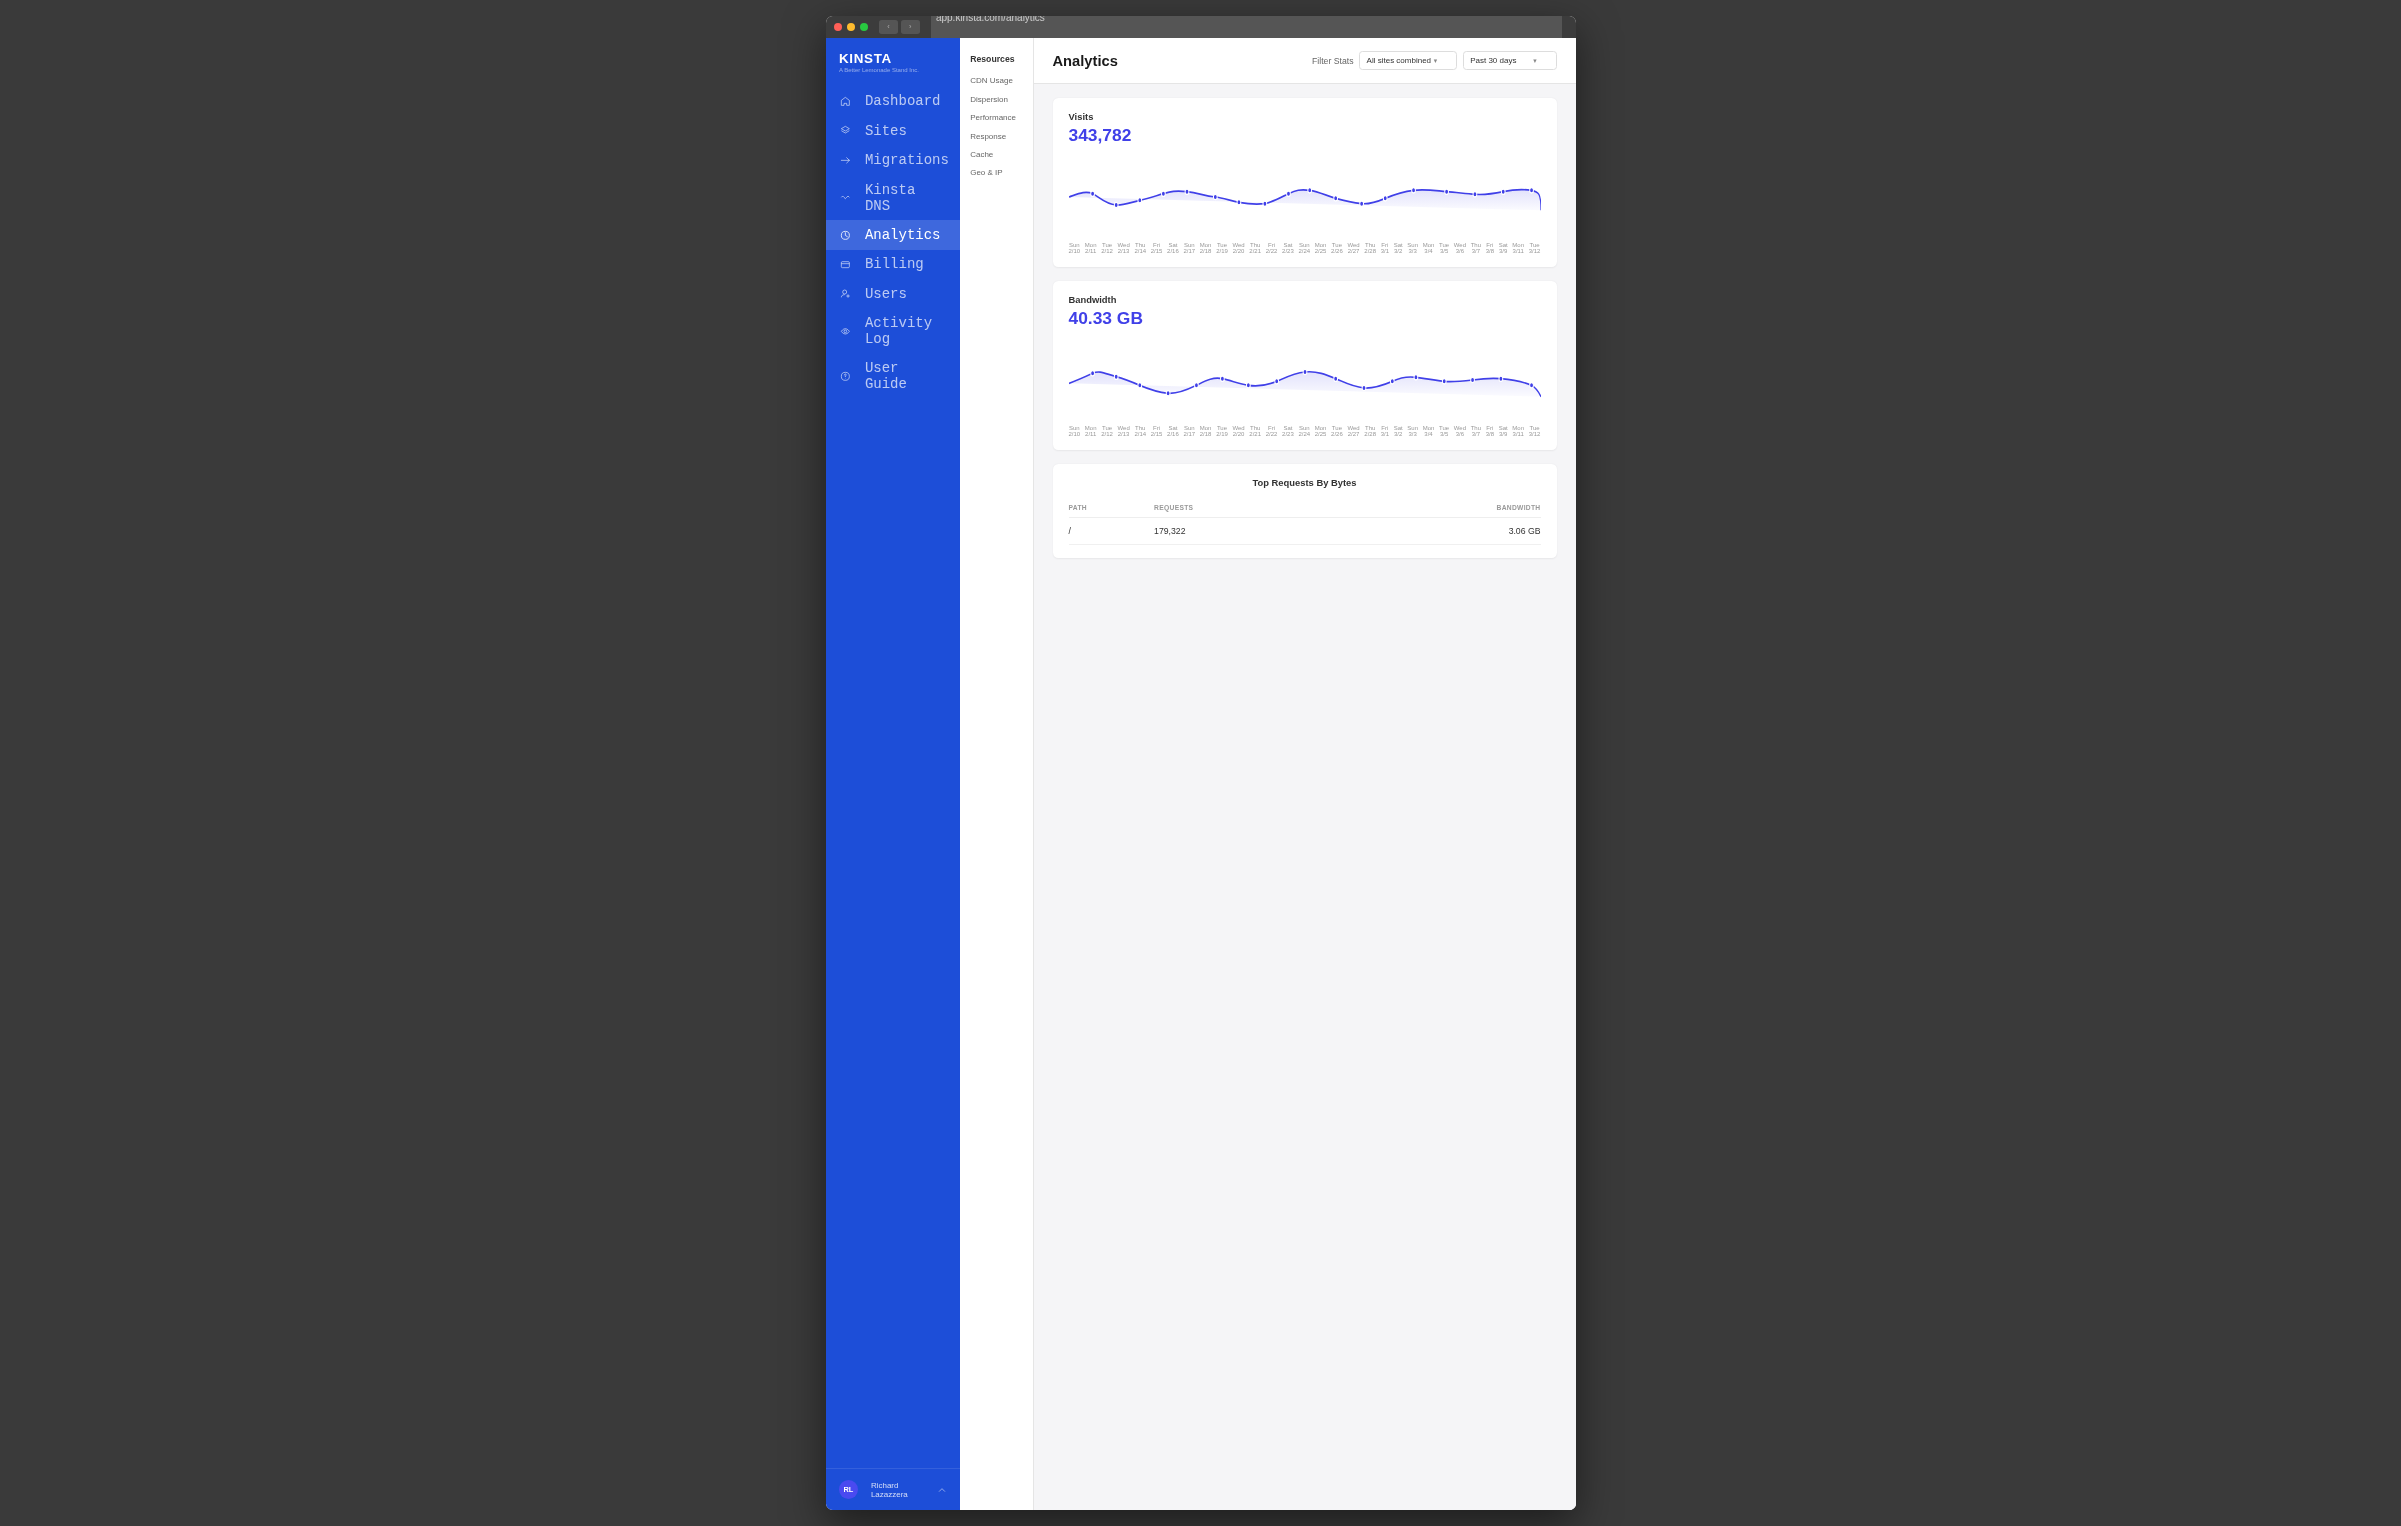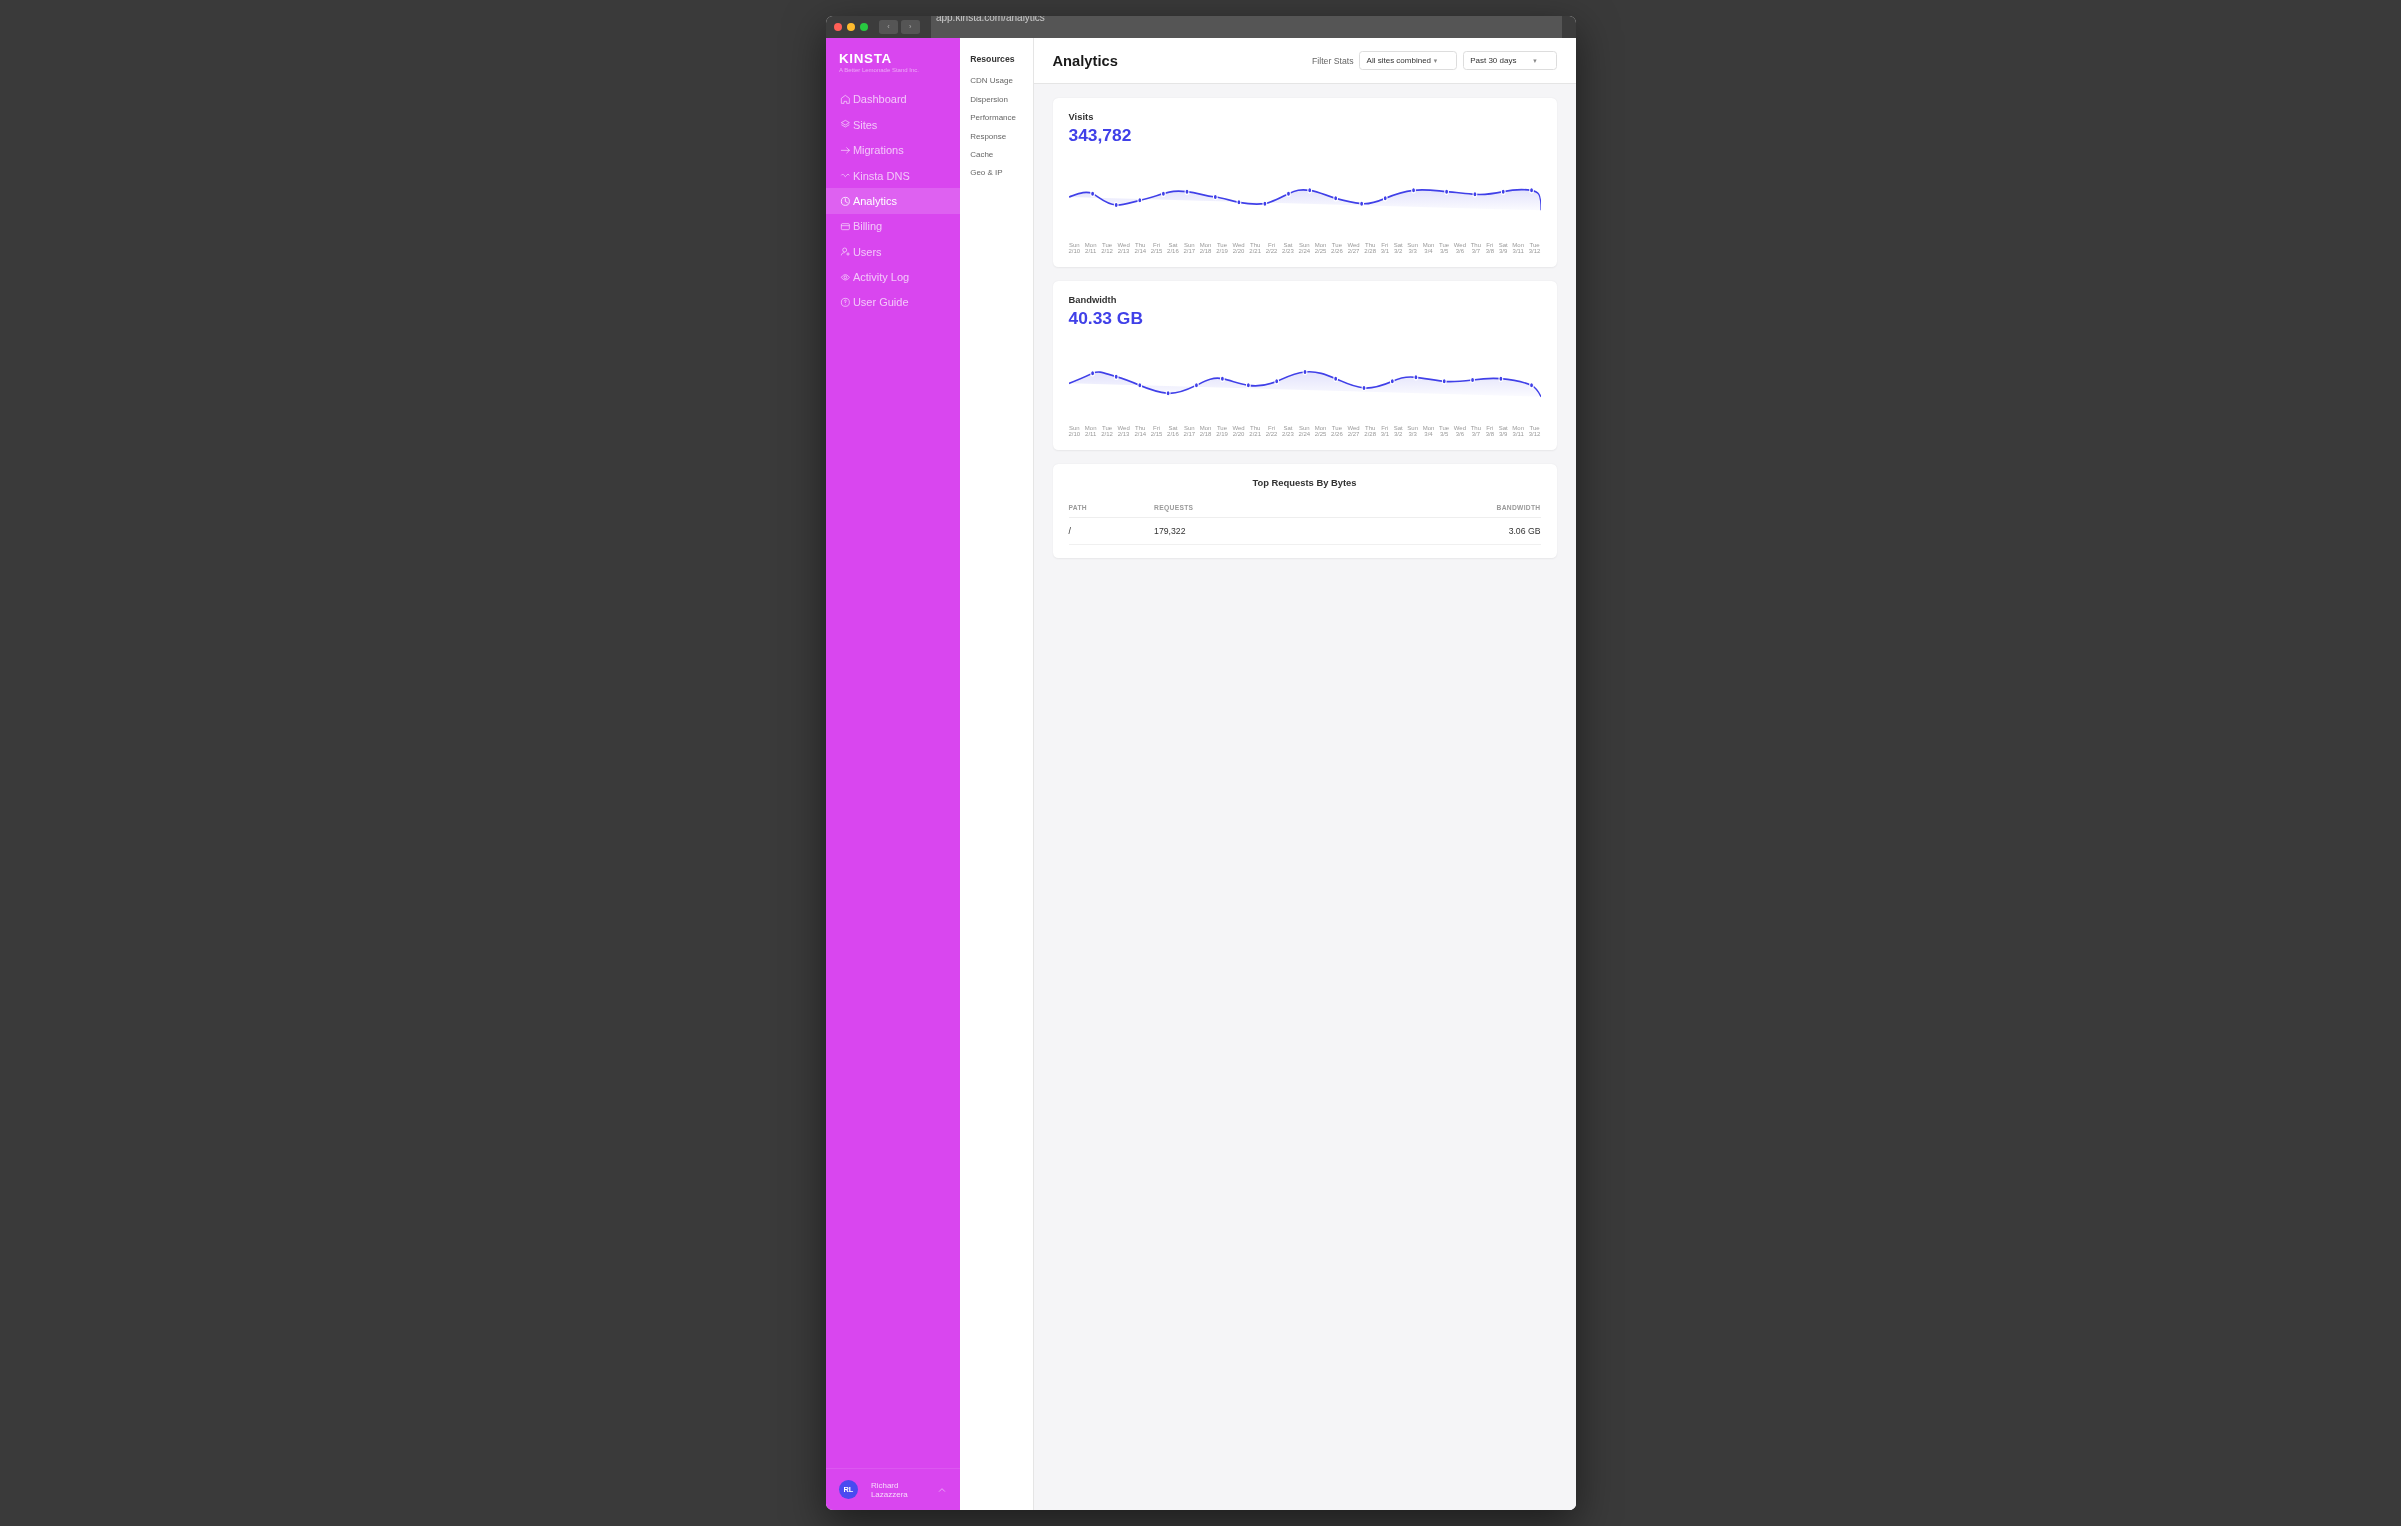--- a/index.html
+++ b/index.html
@@ -7,26 +7,26 @@
     .window { width: 750px; background: #f0f0f0; border-radius: 6.7px; overflow: hidden; box-shadow: 0 13.4px 40px rgba(0,0,0,0.5); }
     .titlebar { background: #3c3c3c; height: 21.4px; display: flex; align-items: center; padding: 0 8px; gap: 5.4px; }
     .traffic-light { width: 8px; height: 8px; border-radius: 50%; }
     .tl-red { background: #ff5f57; }
     .tl-yellow { background: #febc2e; }
     .tl-green { background: #28c840; }
     .titlebar-nav { display: flex; gap: 2.7px; margin-left: 5.4px; }
     .titlebar-btn { background: #555; border: none; color: #aaa; border-radius: 2.7px; width: 19px; height: 13.4px; cursor: pointer; font-size: 7.4px; display: flex; align-items: center; justify-content: center; }
     .url-bar { flex: 1; background: #555; border-radius: 2.7px; height: 31px; margin: 0 5.4px; display: flex; padding: 0 5.4px; color: #ccc; font-size: 10px; }
     .app { display: flex; height: calc(100vh - 54px); min-height: 482px; }
-    .sidebar { width: 134px; background: #d946ef; display: flex; flex-direction: column; padding: 0; }
+    .sidebar { width: 134px; background: #1d4ed8; display: flex; flex-direction: column; padding: 0; }
     .sidebar-logo { padding: 13.4px 13.4px 5.4px; }
     .sidebar-logo-text { color: white; font-size: 13.4px; font-weight: 700; letter-spacing: 0.7px; }
     .sidebar-subtitle { color: rgba(255,255,255,0.5); font-size: 6px; margin-top: 1.3px; }
     .sidebar-nav { flex: 1; padding: 8px 0; }
-    .nav-item { display: flex; align-items: center; padding: 6.7px 13.4px; color: rgba(255,255,255,0.7); font-size: 11px; cursor: pointer; gap: 2px; border-radius: 0; transition: background 0.15s; }
+    .nav-item { display: flex; align-items: center; padding: 6.7px 13.4px; color: rgba(255,255,255,0.7); font-size: 14px; cursor: pointer; gap: 14px; border-radius: 0; transition: background 0.15s; font-family: Liberation Mono, monospace; }
     .nav-item.active { background: rgba(255,255,255,0.15); color: white; }
     .nav-icon { width: 12px; height: 12px; display: flex; align-items: center; justify-content: center; flex-shrink: 0; }
     .sidebar-footer { padding: 10.7px 13.4px; border-top: 0.7px solid rgba(255,255,255,0.1); display: flex; align-items: center; gap: 13px; }
     .avatar { width: 19px; height: 19px; background: #4a4af0; border-radius: 50%; display: flex; align-items: center; justify-content: center; color: white; font-size: 7.4px; font-weight: 600; }
     .footer-name { color: rgba(255,255,255,0.8); font-size: 8px; flex: 1; }
     .main { flex: 1; display: flex; background: #f5f5f7; overflow: hidden; }
     .sidebar-sub { width: 74px; background: white; border-right: 0.7px solid #e5e5e5; padding: 10.7px 0; }
     .sub-title { font-size: 8.7px; font-weight: 600; color: #333; padding: 5.4px 10.7px 8px; }
     .sub-item { font-size: 8px; color: #666; padding: 4.7px 10.7px; cursor: pointer; }
     .content { flex: 1; overflow-y: auto; background: #f5f5f7; }

